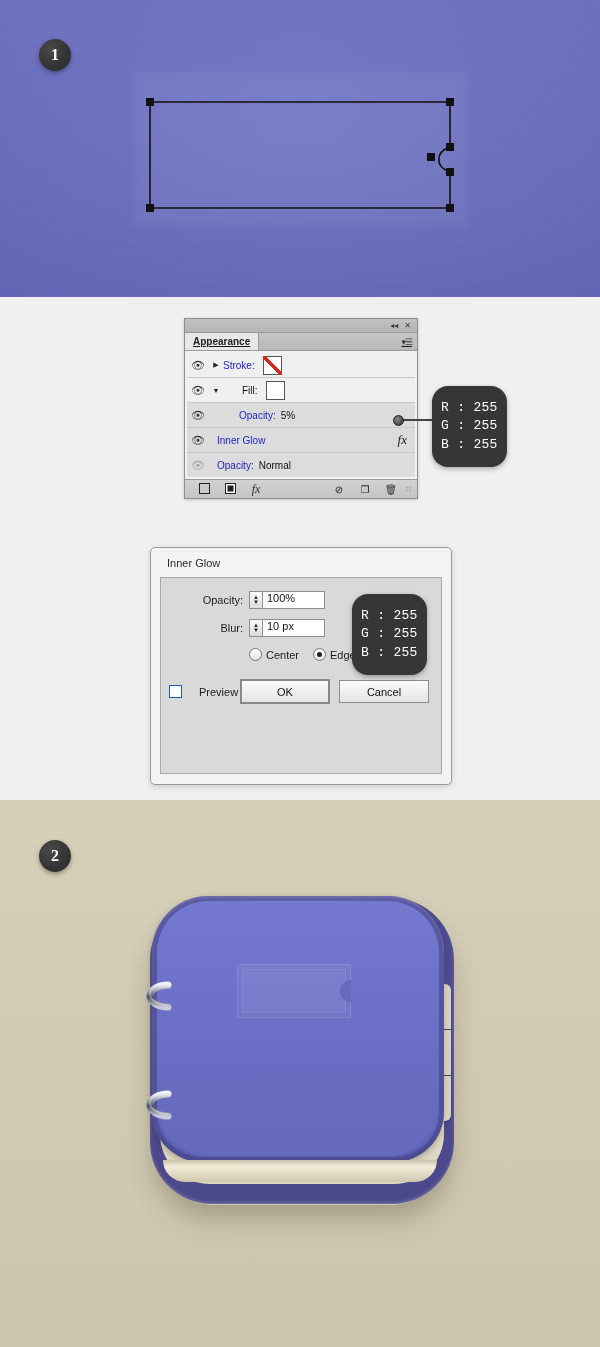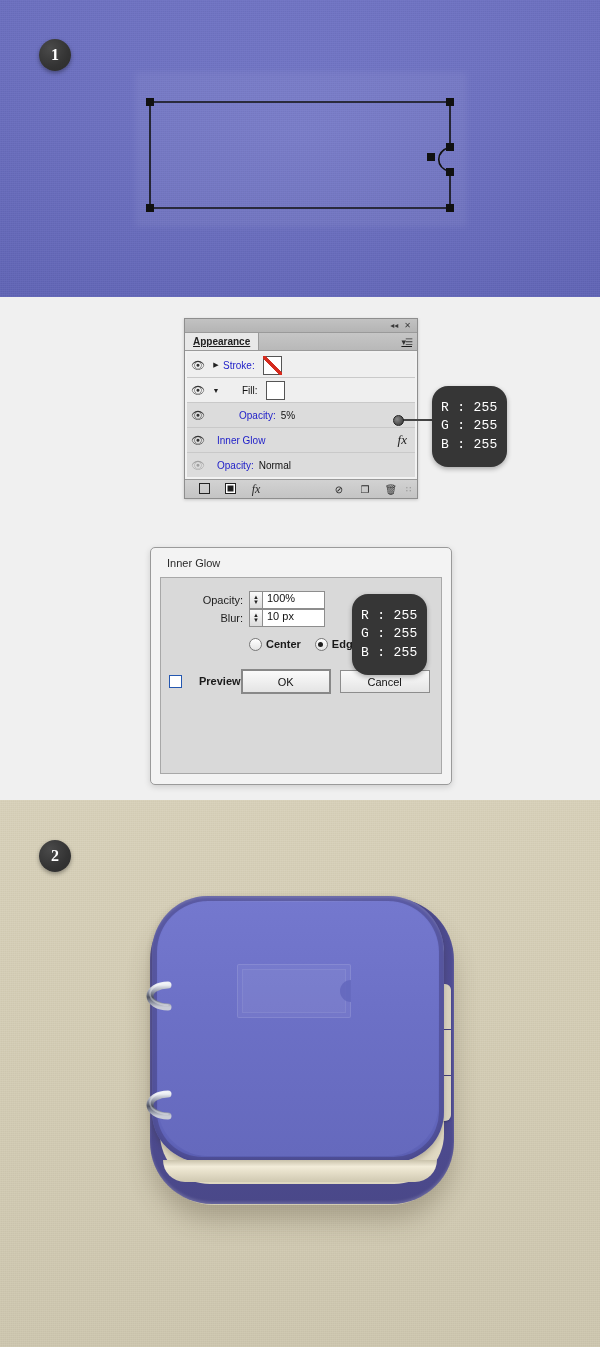--- a/index.html
+++ b/index.html
@@ -176,21 +176,21 @@
   }
   .txtin{
     width:63px;height:18px;background:#fff;border:1px solid #8d8d8d;
     display:flex;padding-left:4px;font-size:11px;color:#111;box-sizing:border-box;
   }
   .glowswatch{
     width:21px;height:21px;background:#fff;border:1px solid #5a5a5a;
     box-shadow:inset 0 0 0 2px #fff;
   }
   .radios{display:flex;align-items:center;gap:14px;margin-left:88px;margin-top:11px;}
-  .radio{display:flex;align-items:flex-start;gap:4px;font-size:11px;color:#1a1a1a;font-weight:bold;}
+  .radio{display:flex;align-items:flex-end;gap:4px;font-size:11px;color:#1a1a1a;}
   .rdot{
     width:11px;height:11px;border-radius:50%;border:1px solid #777;
     background:linear-gradient(180deg,#fff,#e4e4e4);position:relative;
   }
   .rdot.on::after{
     content:"";position:absolute;left:2.5px;top:2.5px;width:5px;height:5px;border-radius:50%;background:#1f1f1f;
   }
   .btnrow{display:flex;align-items:center;margin-top:18px;padding:0 12px 0 8px;}
   .chk{
     width:11px;height:11px;border:1.5px solid #2457b0;background:#fff;margin-right:5px;
@@ -405,21 +405,21 @@
         <div class="flabel">Opacity:</div>
         <div class="spinner">
           <span>▲</span>
           <span>▼</span>
         </div>
         <div class="txtin">
           <span>100%</span>
         </div>
       </div>
 
-      <div class="field-row" style="">
+      <div class="field-row" style="margin-top:10px">
         <div class="flabel">Blur:</div>
         <div class="spinner">
           <span>▲</span>
           <span>▼</span>
         </div>
         <div class="txtin">
           <span>10 px</span>
         </div>
       </div>
 

